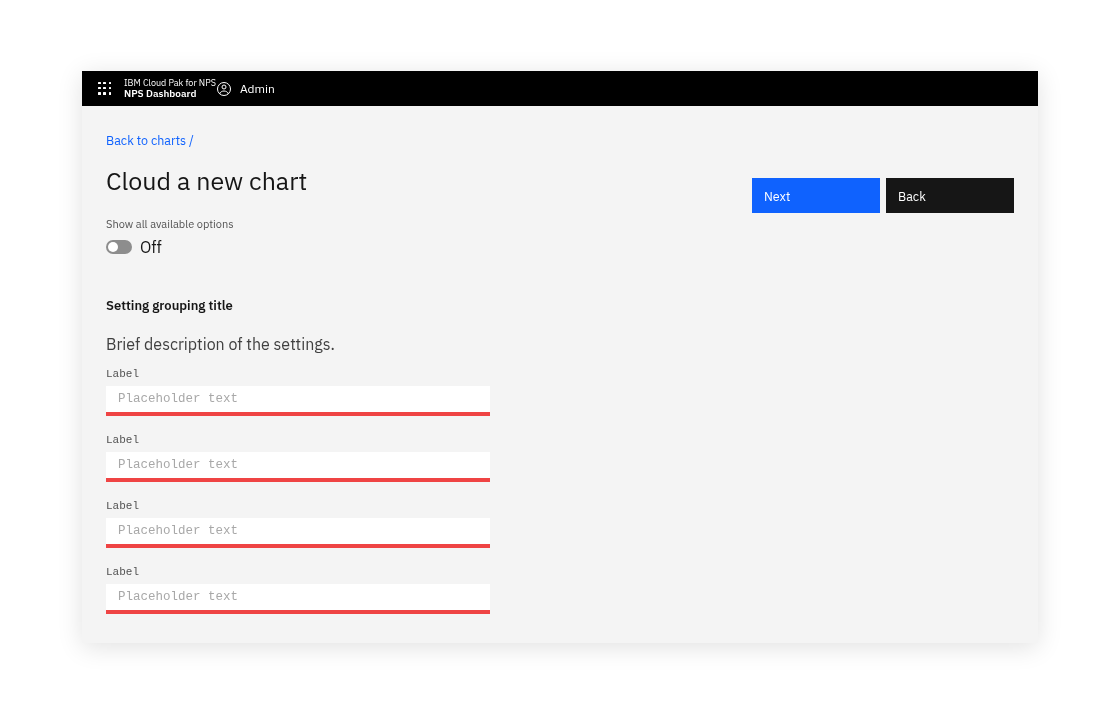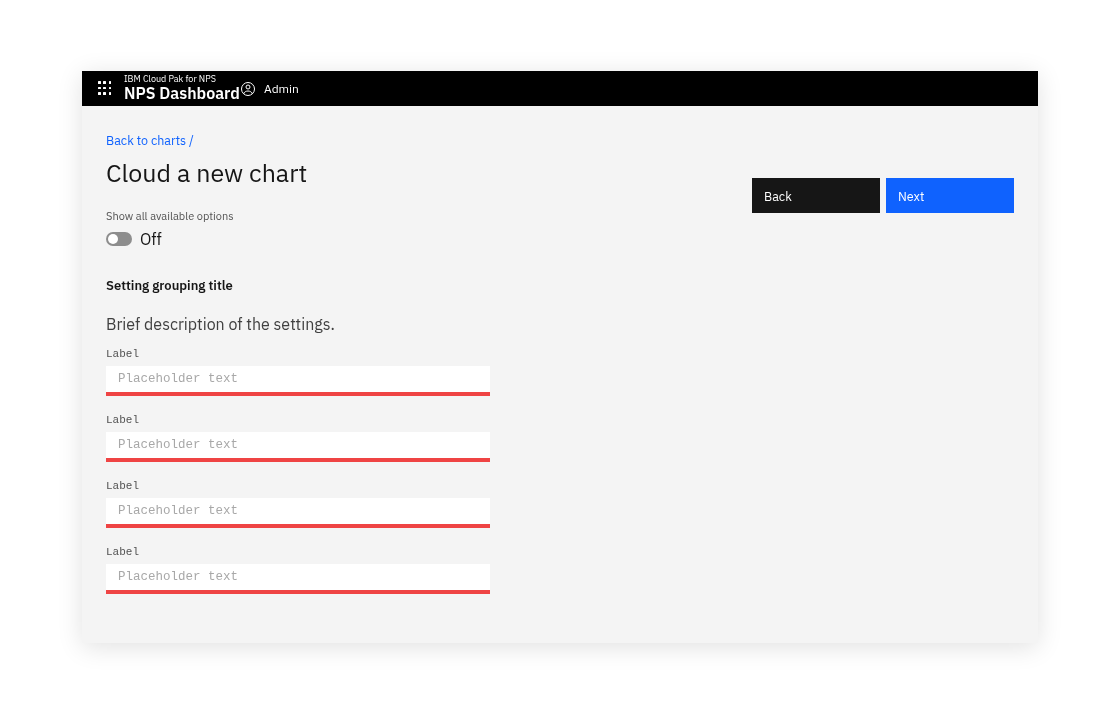--- a/index.html
+++ b/index.html
@@ -56,21 +56,21 @@
       flex-direction: column;
       line-height: 1.15;
     }
     .header-subtitle {
       color: #ffffff;
       font-size: 9px;
       font-weight: 400;
     }
     .header-title {
       color: #ffffff;
-      font-size: 16px;
+      font-size: 10px;
       font-weight: 600;
     }
     .header-right {
       display: flex;
       align-items: center;
       gap: 8px;
     }
     .user-icon svg {
       width: 16px;
       height: 16px;
@@ -91,31 +91,31 @@
     }
     .right-col {
       flex: 1;
       display: flex;
       justify-content: flex-end;
       padding-top: 46px;
     }
     .breadcrumb {
       color: #0f62fe;
       font-size: 12.5px;
-      margin-bottom: 8px;
+      margin-bottom: 16px;
       cursor: pointer;
     }
     .page-title {
       font-size: 25px;
       font-weight: 400;
       color: #161616;
       margin-bottom: 20px;
     }
     .toggle-section {
-      margin-bottom: 28px;
+      margin-bottom: 40px;
     }
     .toggle-caption {
       font-size: 11px;
       color: #525252;
       margin-bottom: 6px;
     }
     .toggle-row {
       display: flex;
       align-items: center;
       gap: 8px;
@@ -273,19 +273,19 @@
 
       <div class="field">
         <label class="field-label">Label</label>
         <input class="field-input" type="text" placeholder="Placeholder text" style="">
       </div>
 
     </div>
 
     <div class="right-col">
       <div class="button-row">
+        <button class="btn btn-next">Next</button>
         <button class="btn btn-back">Back</button>
-        <button class="btn btn-next">Next</button>
       </div>
     </div>
   </div>
 
 </div>
 
 </body></html>

